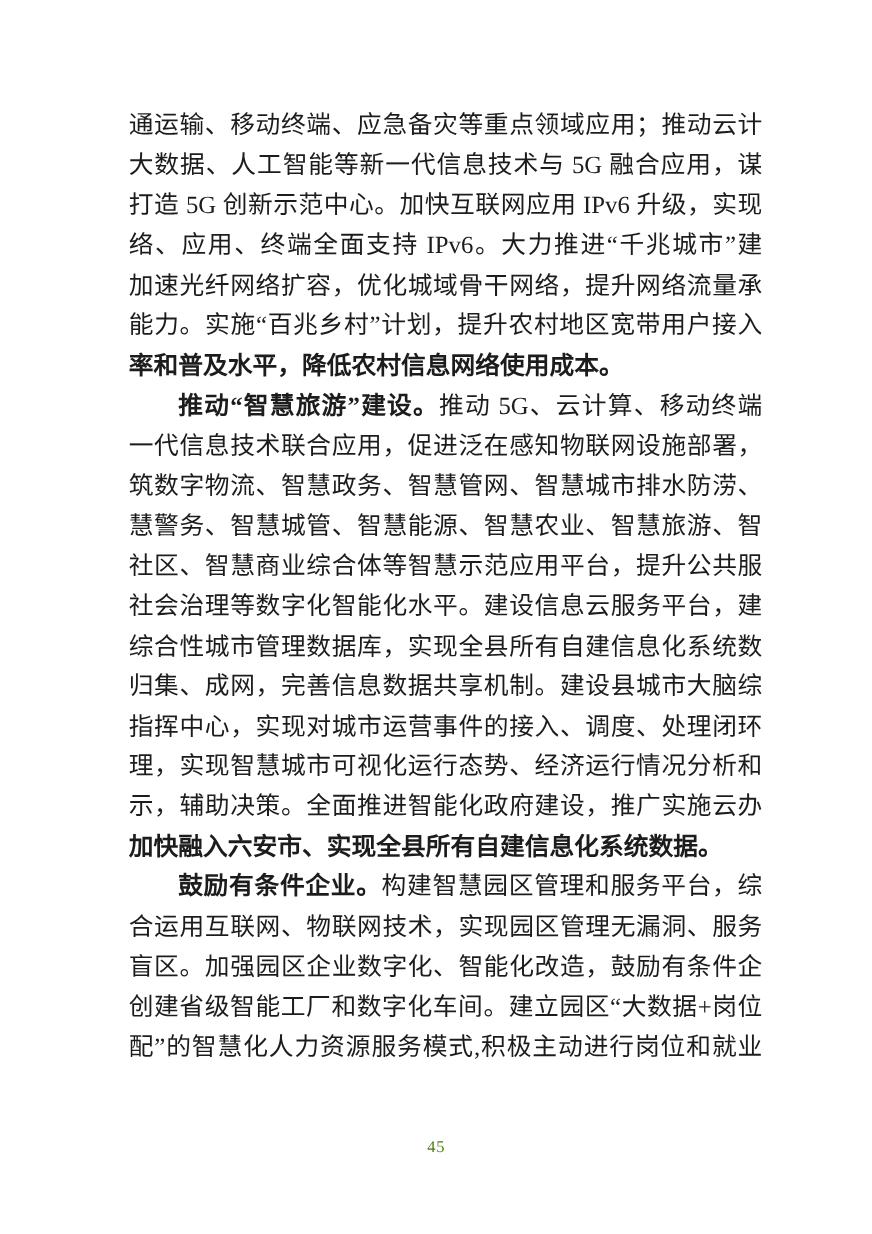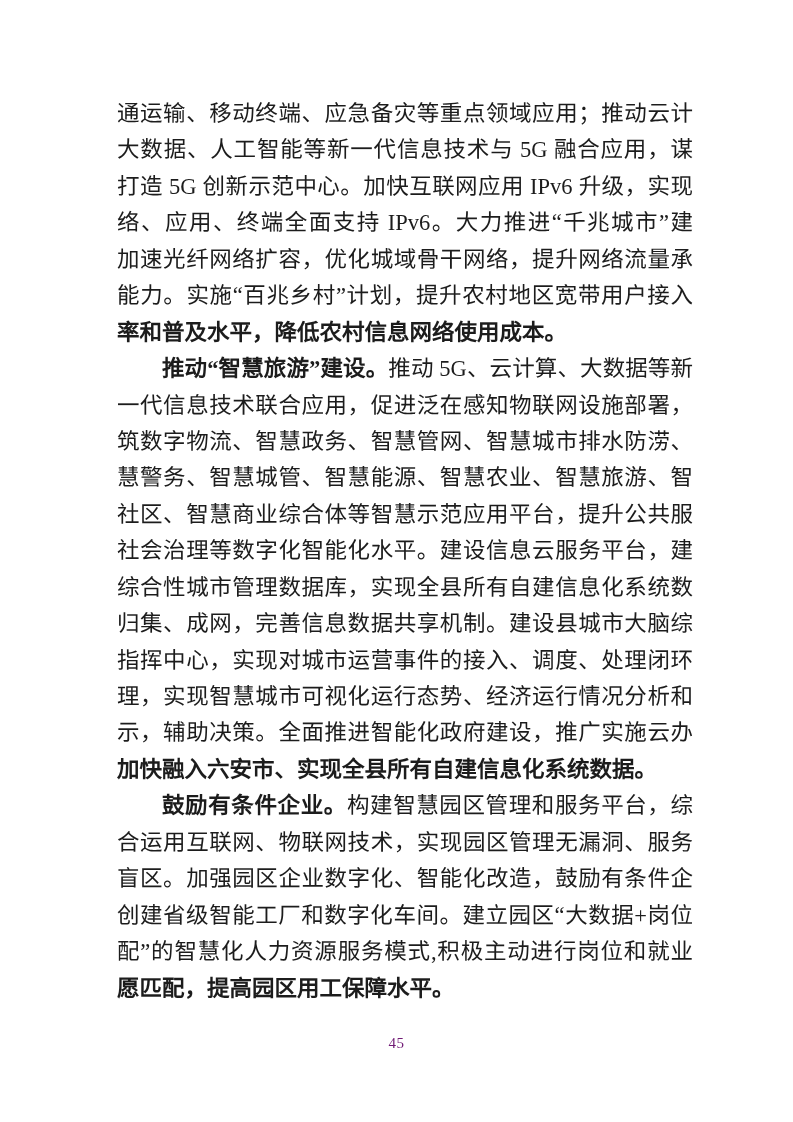--- a/index.html
+++ b/index.html
@@ -48,57 +48,56 @@
   }
   .page-footer {
     position: absolute;
     left: 0;
     top: 1034px;
     width: 100%;
     text-align: center;
   }
   .page-number {
     font-size: 15px;
-    color: #701a75;
+    color: #4d7c0f;
     letter-spacing: 0.5px;
   }
 </style>
 </head>
 <body>
 
 <div class="page">
   <div class="text-block" id="doc-body">
       <div class="paragraph">
         <div class="line"><span>通运输、移动终端、应急备灾等重点领域应用；推动云计算、</span></div>
         <div class="line"><span>大数据、人工智能等新一代信息技术与 5G 融合应用，谋划</span></div>
         <div class="line"><span>打造 5G 创新示范中心。加快互联网应用 IPv6 升级，实现网</span></div>
         <div class="line"><span>络、应用、终端全面支持 IPv6。大力推进“千兆城市”建设，</span></div>
         <div class="line"><span>加速光纤网络扩容，优化城域骨干网络，提升网络流量承载</span></div>
         <div class="line"><span>能力。实施“百兆乡村”计划，提升农村地区宽带用户接入速</span></div>
         <div class="line last"><span>率和普及水平，降低农村信息网络使用成本。</span></div>
       </div>
       <div class="paragraph">
-        <div class="line indent"><span class="lead">推动“智慧旅游”建设。</span><span>推动 5G、云计算、大数据等新</span></div>
+        <div class="line indent"><span class="lead">推动“智慧旅游”建设。</span><span>推动 5G、云计算、移动终端</span></div>
         <div class="line"><span>一代信息技术联合应用，促进泛在感知物联网设施部署，构</span></div>
         <div class="line"><span>筑数字物流、智慧政务、智慧管网、智慧城市排水防涝、智</span></div>
         <div class="line"><span>慧警务、智慧城管、智慧能源、智慧农业、智慧旅游、智慧</span></div>
         <div class="line"><span>社区、智慧商业综合体等智慧示范应用平台，提升公共服务、</span></div>
         <div class="line"><span>社会治理等数字化智能化水平。建设信息云服务平台，建立</span></div>
         <div class="line"><span>综合性城市管理数据库，实现全县所有自建信息化系统数据</span></div>
         <div class="line"><span>归集、成网，完善信息数据共享机制。建设县城市大脑综合</span></div>
         <div class="line"><span>指挥中心，实现对城市运营事件的接入、调度、处理闭环管</span></div>
         <div class="line"><span>理，实现智慧城市可视化运行态势、经济运行情况分析和展</span></div>
         <div class="line"><span>示，辅助决策。全面推进智能化政府建设，推广实施云办公。</span></div>
         <div class="line last"><span>加快融入六安市、实现全县所有自建信息化系统数据。</span></div>
       </div>
       <div class="paragraph">
         <div class="line indent"><span class="lead">鼓励有条件企业。</span><span>构建智慧园区管理和服务平台，综</span></div>
         <div class="line"><span>合运用互联网、物联网技术，实现园区管理无漏洞、服务无</span></div>
         <div class="line"><span>盲区。加强园区企业数字化、智能化改造，鼓励有条件企业</span></div>
         <div class="line"><span>创建省级智能工厂和数字化车间。建立园区“大数据+岗位匹</span></div>
         <div class="line"><span>配”的智慧化人力资源服务模式,积极主动进行岗位和就业意</span></div>
-        <div class="line last"><span>愿匹配，提高园区用工保障水平。</span></div>
       </div>
     </div>
   <div class="page-footer">
     <span class="page-number">45</span>
   </div>
 </div>
 
 </body></html>

